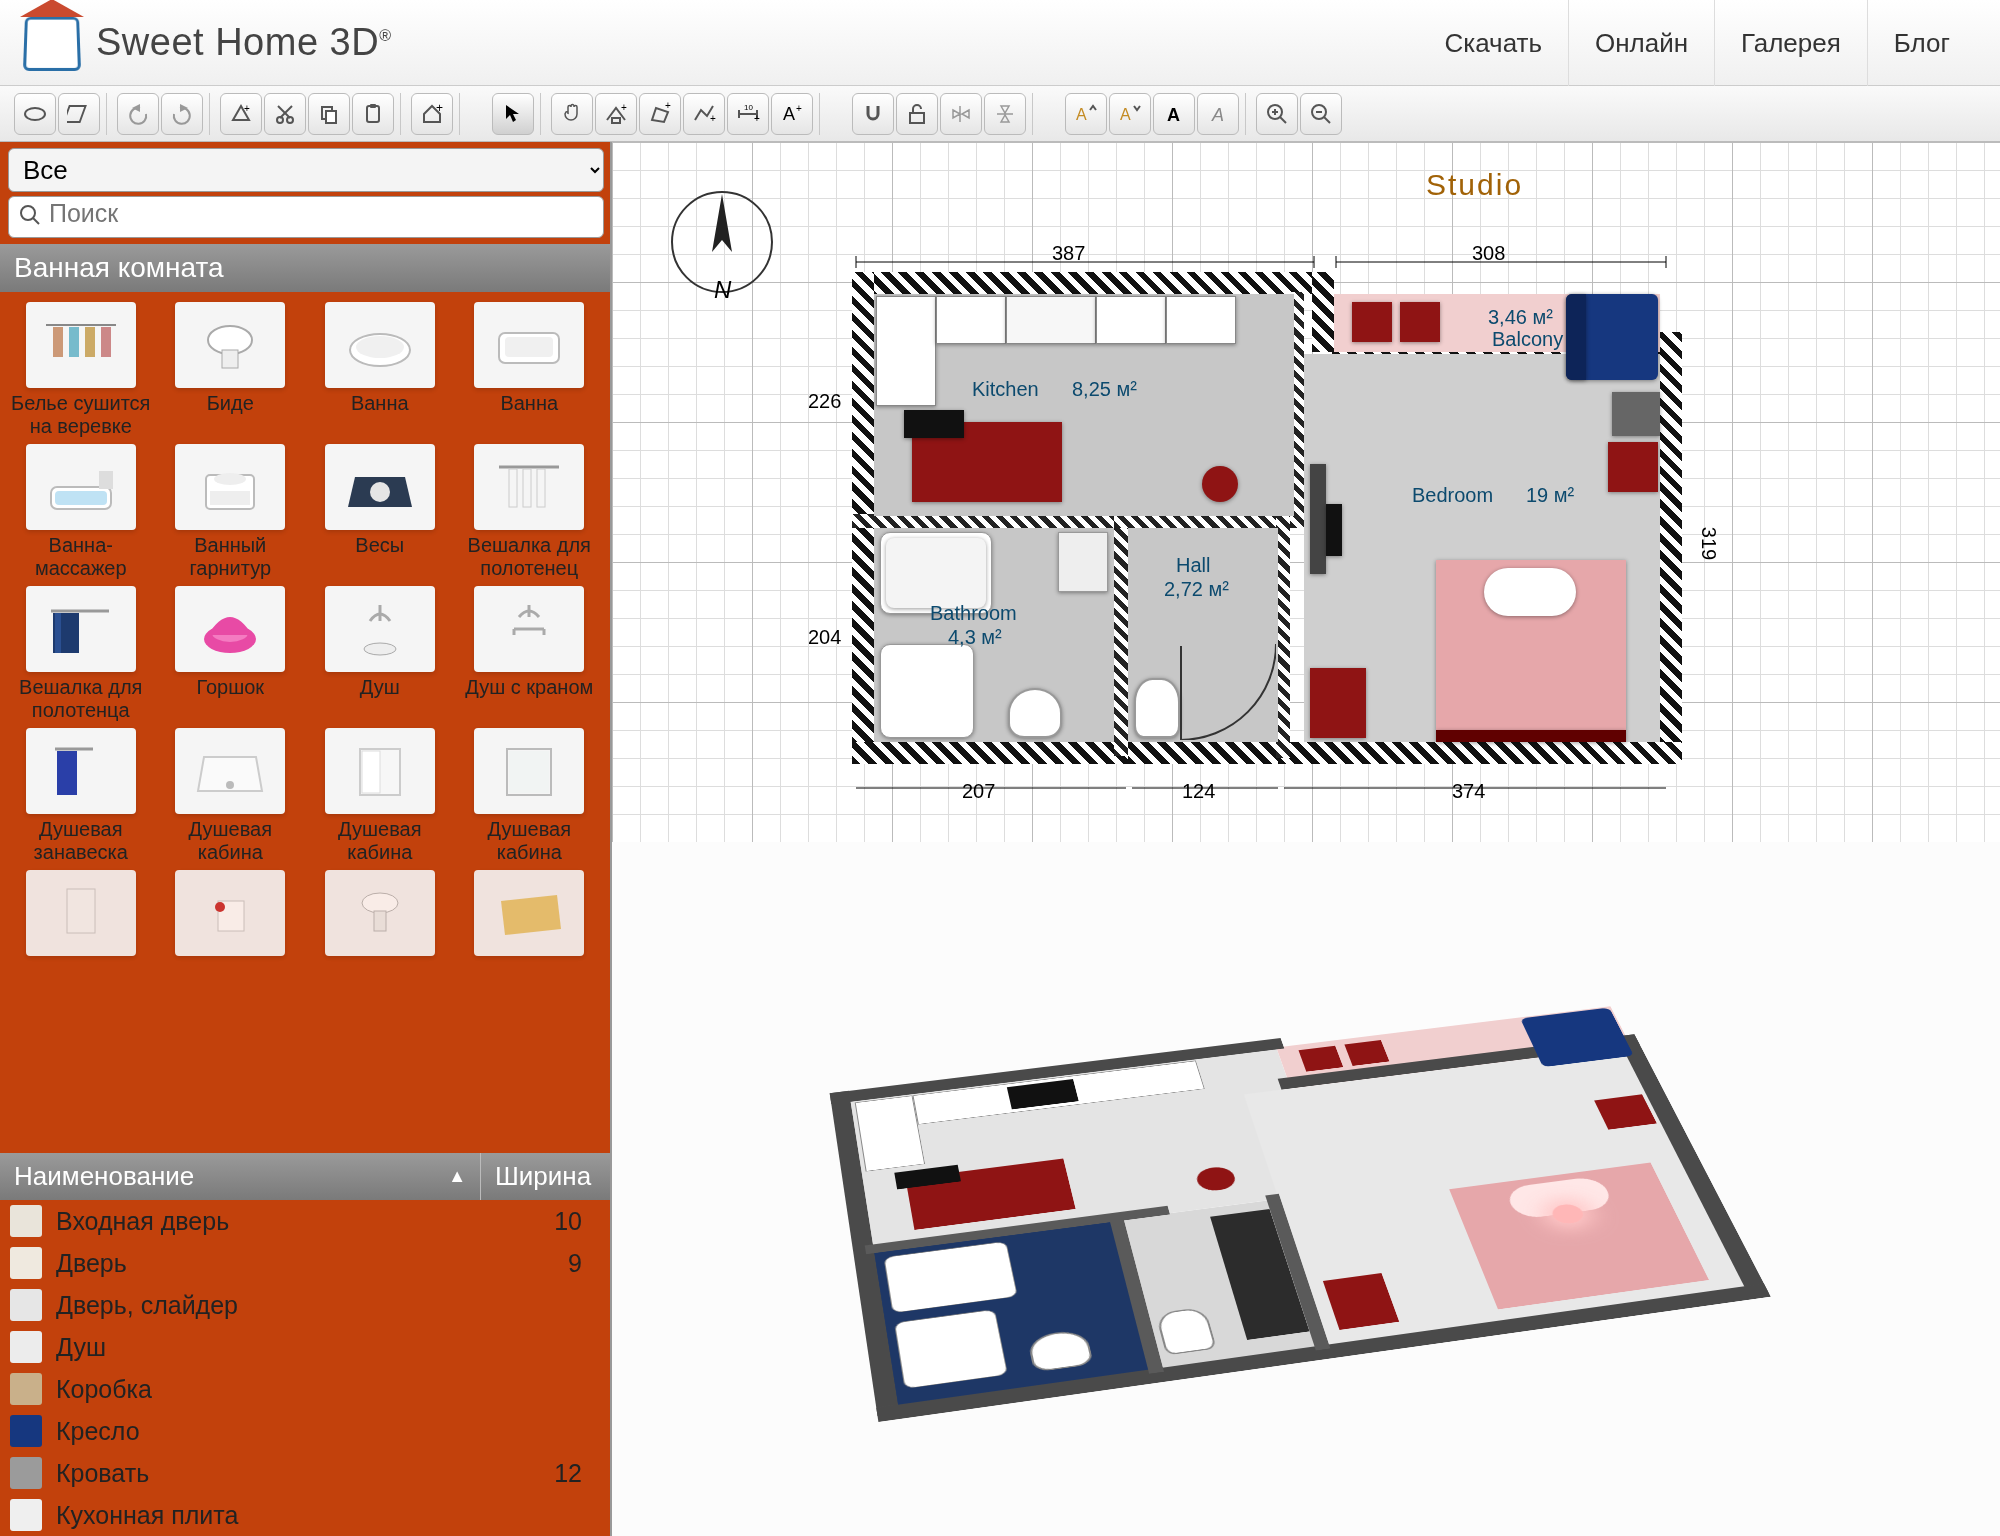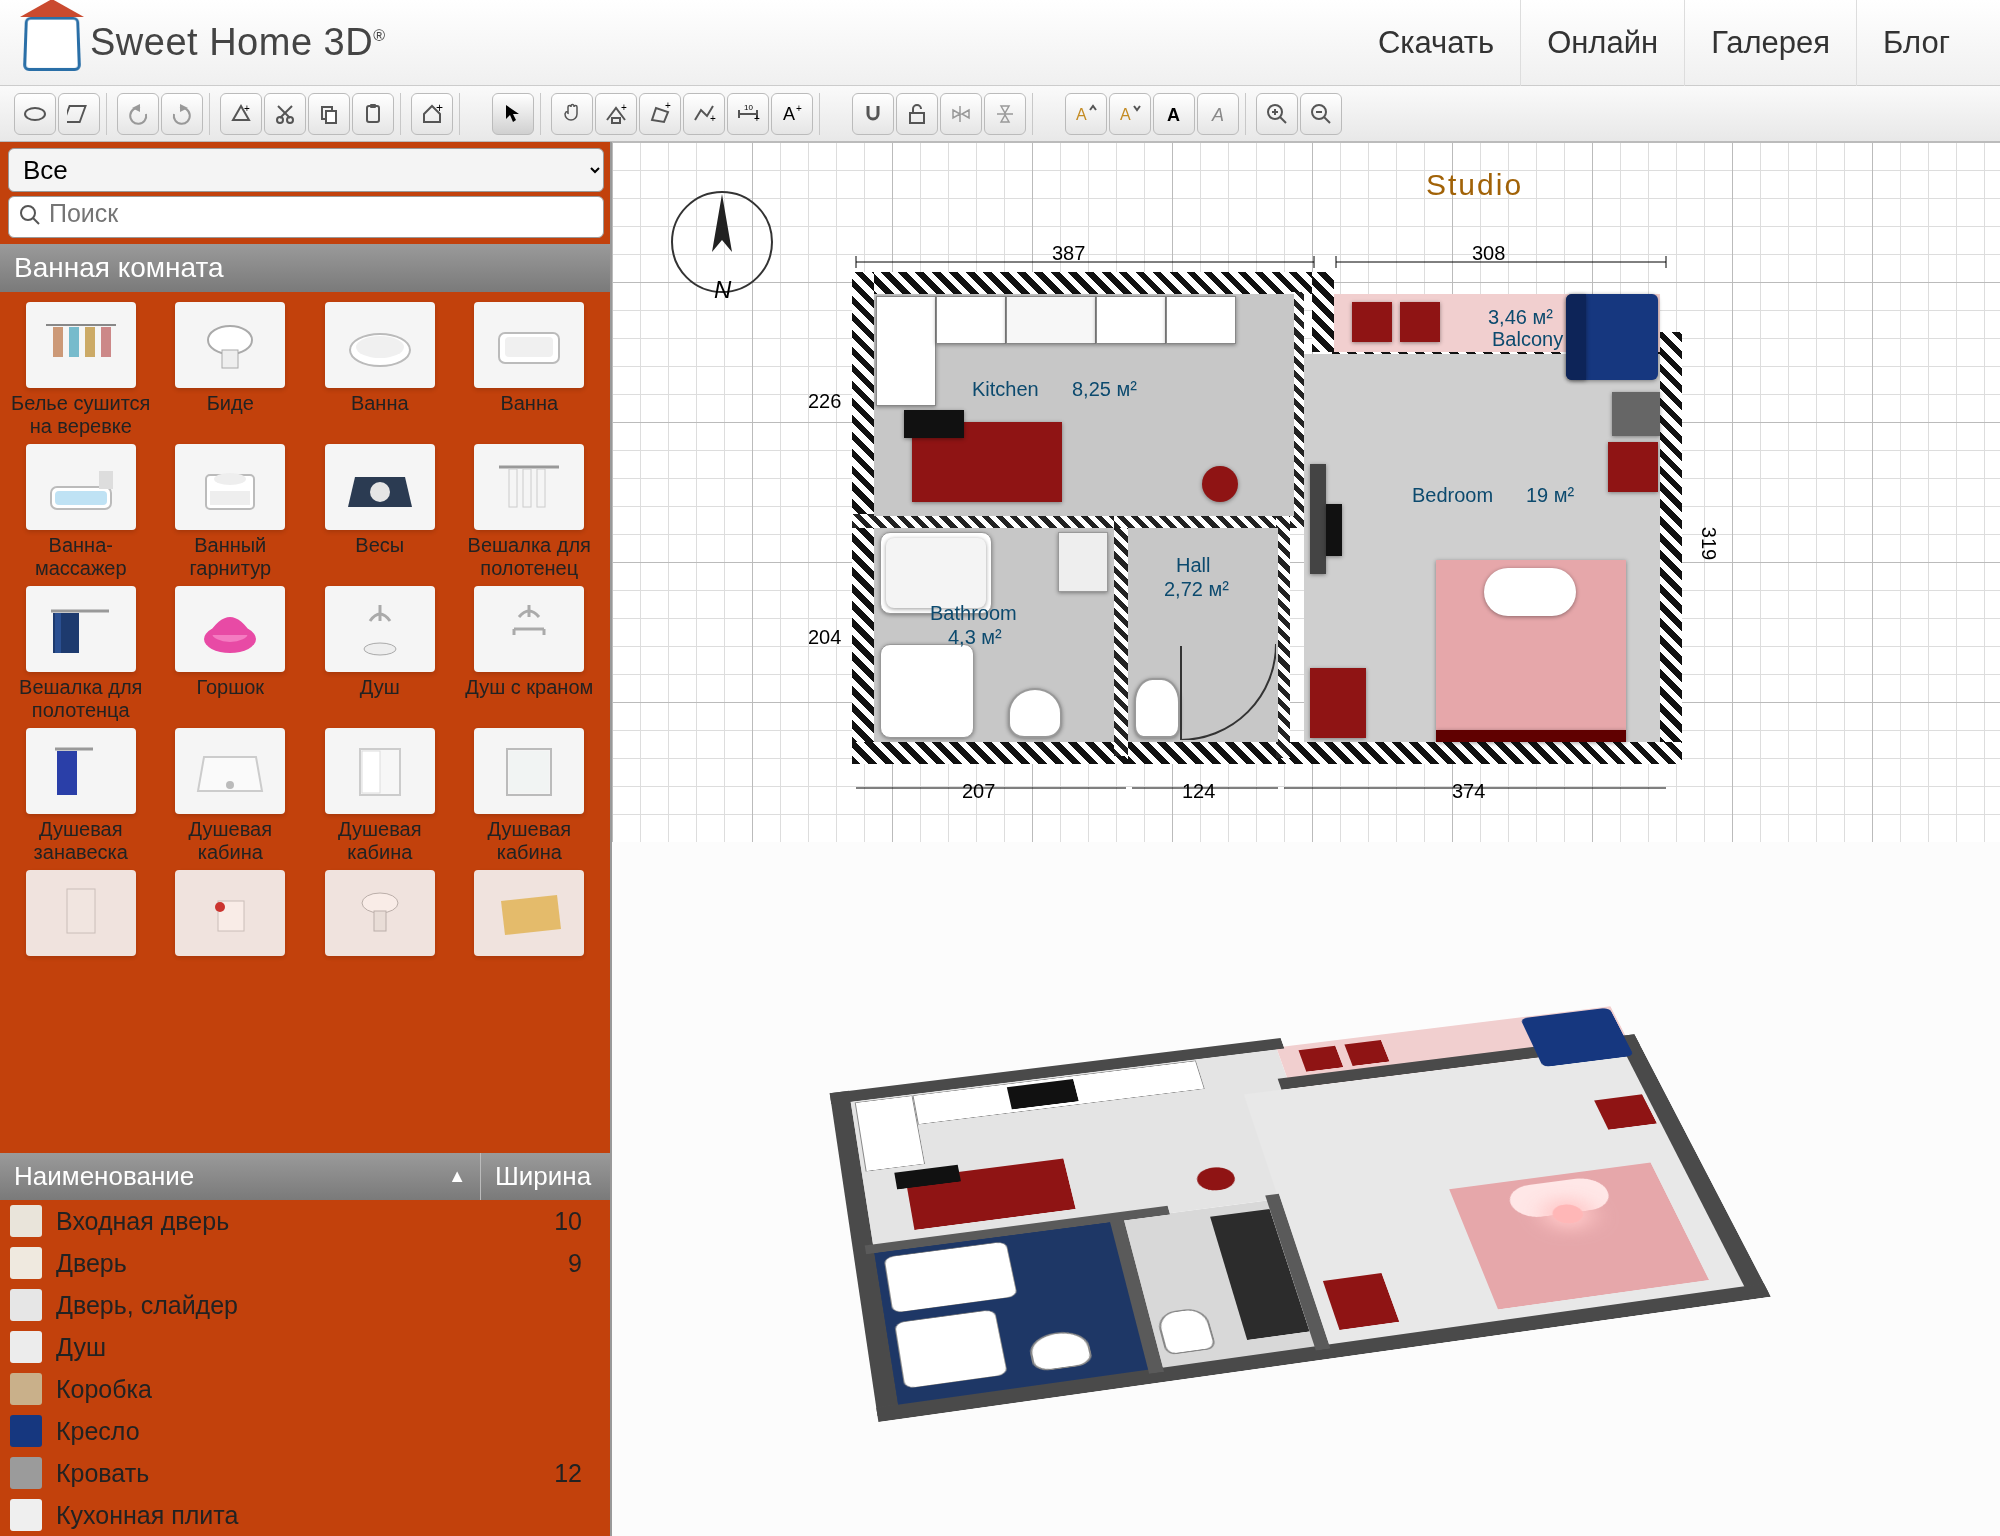--- a/index.html
+++ b/index.html
@@ -1,26 +1,26 @@
 <!DOCTYPE html>
 <html><head>
 <meta charset="utf-8">
 <style>
 * { margin:0; padding:0; box-sizing:border-box; font-family:Arial,Helvetica,sans-serif; }
 body { background:#f8f8f8; width:2000px; height:1536px; overflow:hidden; position:relative;}
 
 
 #topbar { height:86px; background:linear-gradient(#ffffff,#f0f0f0); border-bottom:1px solid #ccc; display:flex; align-items:center; justify-content:space-between; padding:0 24px;}
-#logo-wrap { display:flex; align-items:center; gap:10px;}
+#logo-wrap { display:flex; align-items:center; gap:16px;}
 #logo-img { width:56px; height:56px; background:#fff; border:3px solid #2a6fa7; border-radius:6px; position:relative; transform:perspective(200px) rotateX(15deg);}
 #logo-roof { position:absolute; top:-16px; left:-4px; width:0; height:0; border-left:32px solid transparent; border-right:32px solid transparent; border-bottom:18px solid #ca4a2f;}
 #logo-txt { font-size:38px; color:#444; font-weight:300; letter-spacing:0.5px;}
 #logo-txt .reg { font-size:16px; vertical-align:super;}
 #nav { display:flex;}
-.nav-item { padding:0 26px; font-size:31px; color:#333; border-left:1px solid #ddd; line-height:86px; cursor:pointer;}
+.nav-item { padding:0 26px; font-size:26px; color:#333; border-left:1px solid #ddd; line-height:86px; cursor:pointer;}
 .nav-item:first-child { border-left:none;}
 
 
 #tools { height:56px; background:linear-gradient(#fafafa,#e8e8e8); border-bottom:1px solid #bbb; display:flex; align-items:center; padding:0 8px; gap:4px;}
 .tgrp { display:flex; gap:2px; padding:0 6px; border-right:1px solid #c8c8c8;}
 .tgrp:last-child { border-right:none;}
 .tbtn { width:42px; height:42px; border:1px solid #bbb; border-radius:6px; background:linear-gradient(#fff,#e5e5e5); display:flex; align-items:center; justify-content:center; cursor:pointer; font-size:20px; color:#444;}
 .tbtn svg { width:24px; height:24px; }
 
 

